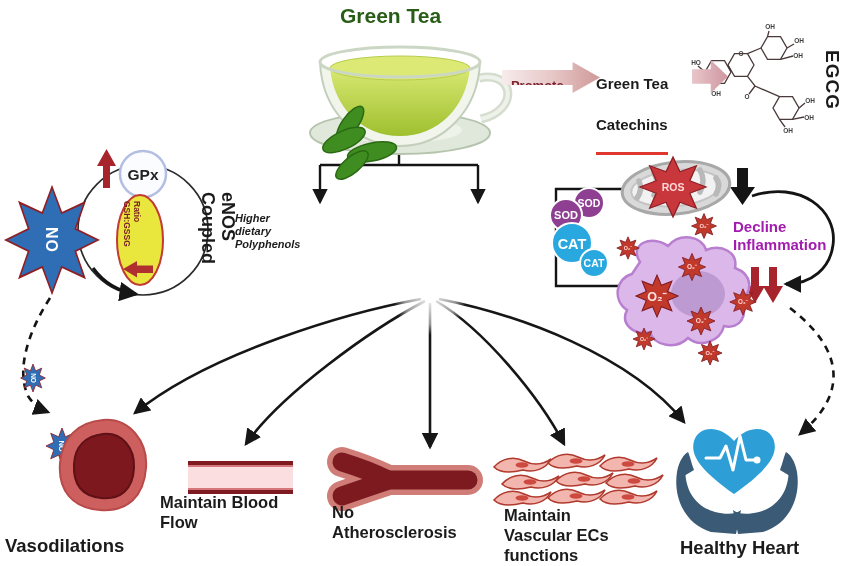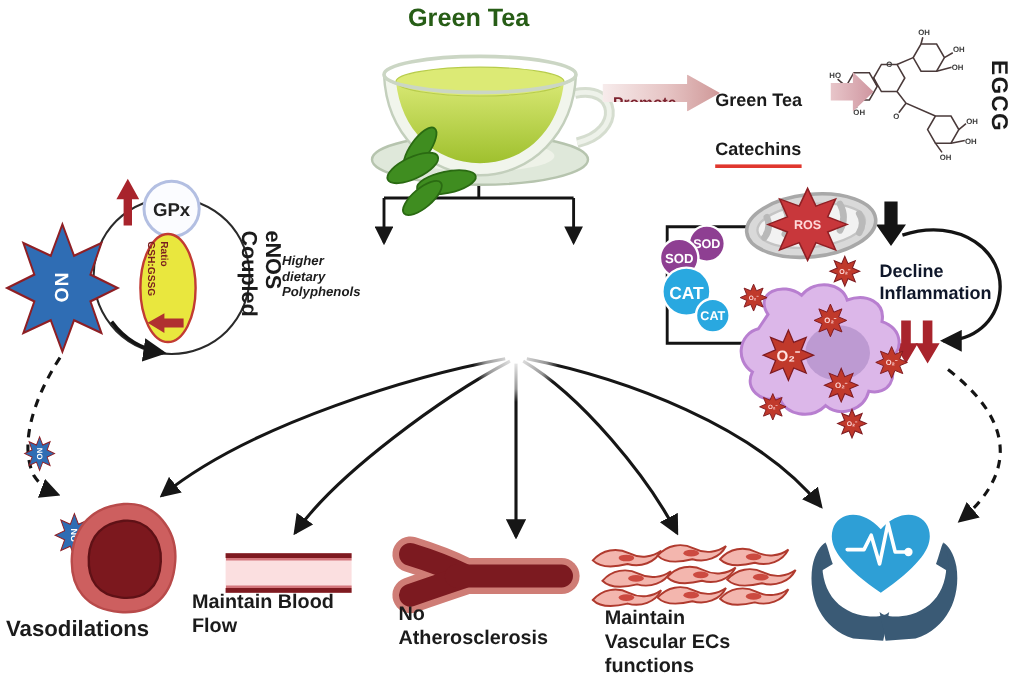--- a/index.html
+++ b/index.html
@@ -4,31 +4,31 @@
 <style>
   html,body{margin:0;padding:0;background:#fff;}
   .canvas{position:relative;width:850px;height:566px;background:#fff;overflow:hidden;
           font-family:"Liberation Sans",sans-serif;}
   svg.art{position:absolute;left:0;top:0;}
   svg text{font-family:"Liberation Sans",sans-serif;font-weight:bold;}
   .label{position:absolute;font-weight:bold;color:#1b1b1b;text-align:left;
          white-space:pre-line;line-height:1.2;}
   .vtext{writing-mode:vertical-lr;text-orientation:mixed;}
   .title{color:#275d16;font-size:21px;}
-  .magenta{color:#0f172a;}
+  .magenta{color:#a21caf;}
   .promote-arrow{position:absolute;left:502px;top:62px;width:98px;height:31px;
       background:linear-gradient(90deg,#f7ecec 0%,#e6c4c4 55%,#cf9898 100%);
       clip-path:polygon(0 26%,72% 26%,72% 0,100% 50%,72% 100%,72% 74%,0 74%);
       display:flex;align-items:flex-end;}
   .promote-arrow span{flex:0 0 72%;text-align:center;font-weight:bold;
       font-size:13px;color:#7d2430;}
   .small-arrow{position:absolute;left:692px;top:60px;width:36px;height:33px;
       background:linear-gradient(90deg,#e8c6ca,#cf96a0);
       clip-path:polygon(0 28%,52% 28%,52% 0,100% 50%,52% 100%,52% 72%,0 72%);}
-  .catechins-line2{border-bottom:3px solid #e0372e;padding-bottom:4px;}
+  .catechins-line2{border-bottom:3px solid #e0372e;padding-bottom:19px;}
   .bf-vessel{position:absolute;left:188px;top:461px;width:105px;height:25px;
       background:#fbdfe0;border-top:4px solid #7e1a20;border-bottom:4px solid #7e1a20;
       box-shadow:inset 0 2px 0 #d4777d, inset 0 -2px 0 #d4777d;}
 </style>
 </head>
 <body>
 
 <div class="canvas">
 
 <svg class="art" width="850" height="566" viewBox="0 0 850 566">
@@ -292,26 +292,27 @@
 <div class="label" style="left:235px;top:212px;width:135px;font-size:11px;font-style:italic;">Higher
 dietary
 Polyphenols</div>
 
 
 <div class="label magenta" style="left:733px;top:218px;width:115px;font-size:15px;">Decline
 Inflammation</div>
 
 <div class="bf-vessel"></div>
 
-<div class="label" style="left:5px;top:513px;width:165px;font-size:18.5px;">Vasodilations</div>
+<div class="label" style="left:5px;top:535px;width:165px;font-size:18.5px;">Vasodilations</div>
 
 <div class="label" style="left:160px;top:493px;width:140px;font-size:16.5px;">Maintain Blood
 Flow</div>
 
 <div class="label" style="left:332px;top:503px;width:152px;font-size:16.5px;">No
 Atherosclerosis</div>
 
 <div class="label" style="left:504px;top:506px;width:155px;font-size:16.5px;">Maintain
 Vascular ECs
 functions</div>
 
+<div class="label" style="left:680px;top:537px;width:130px;font-size:18.5px;">Healthy Heart</div>
 
 </div>
 
 </body></html>

